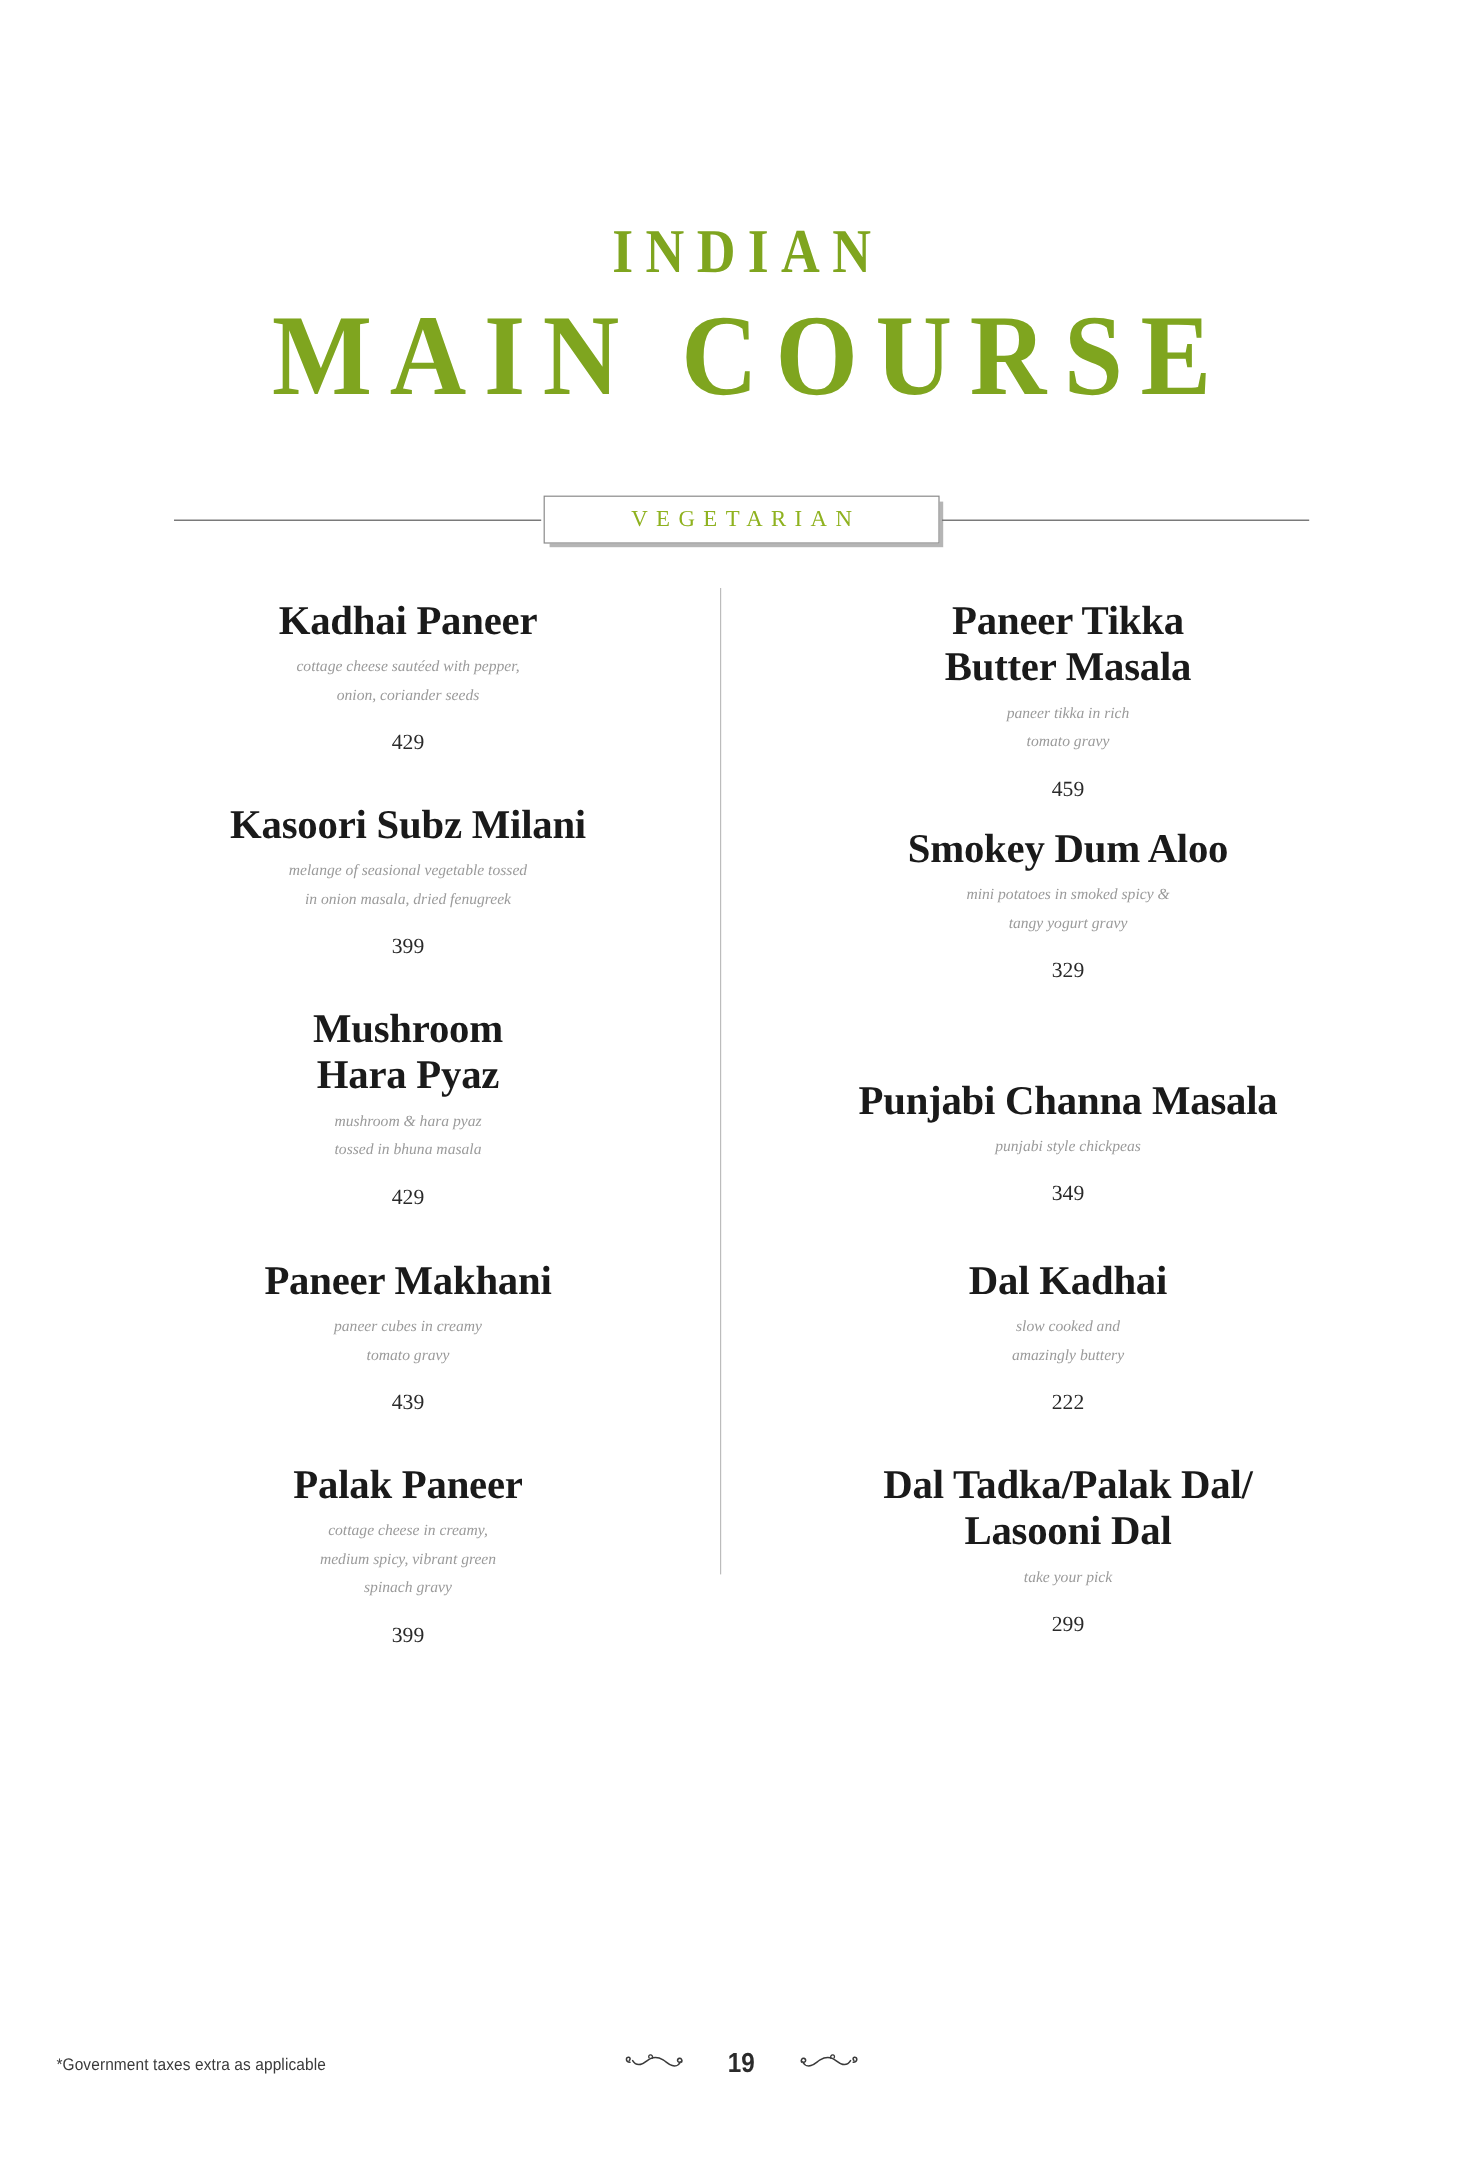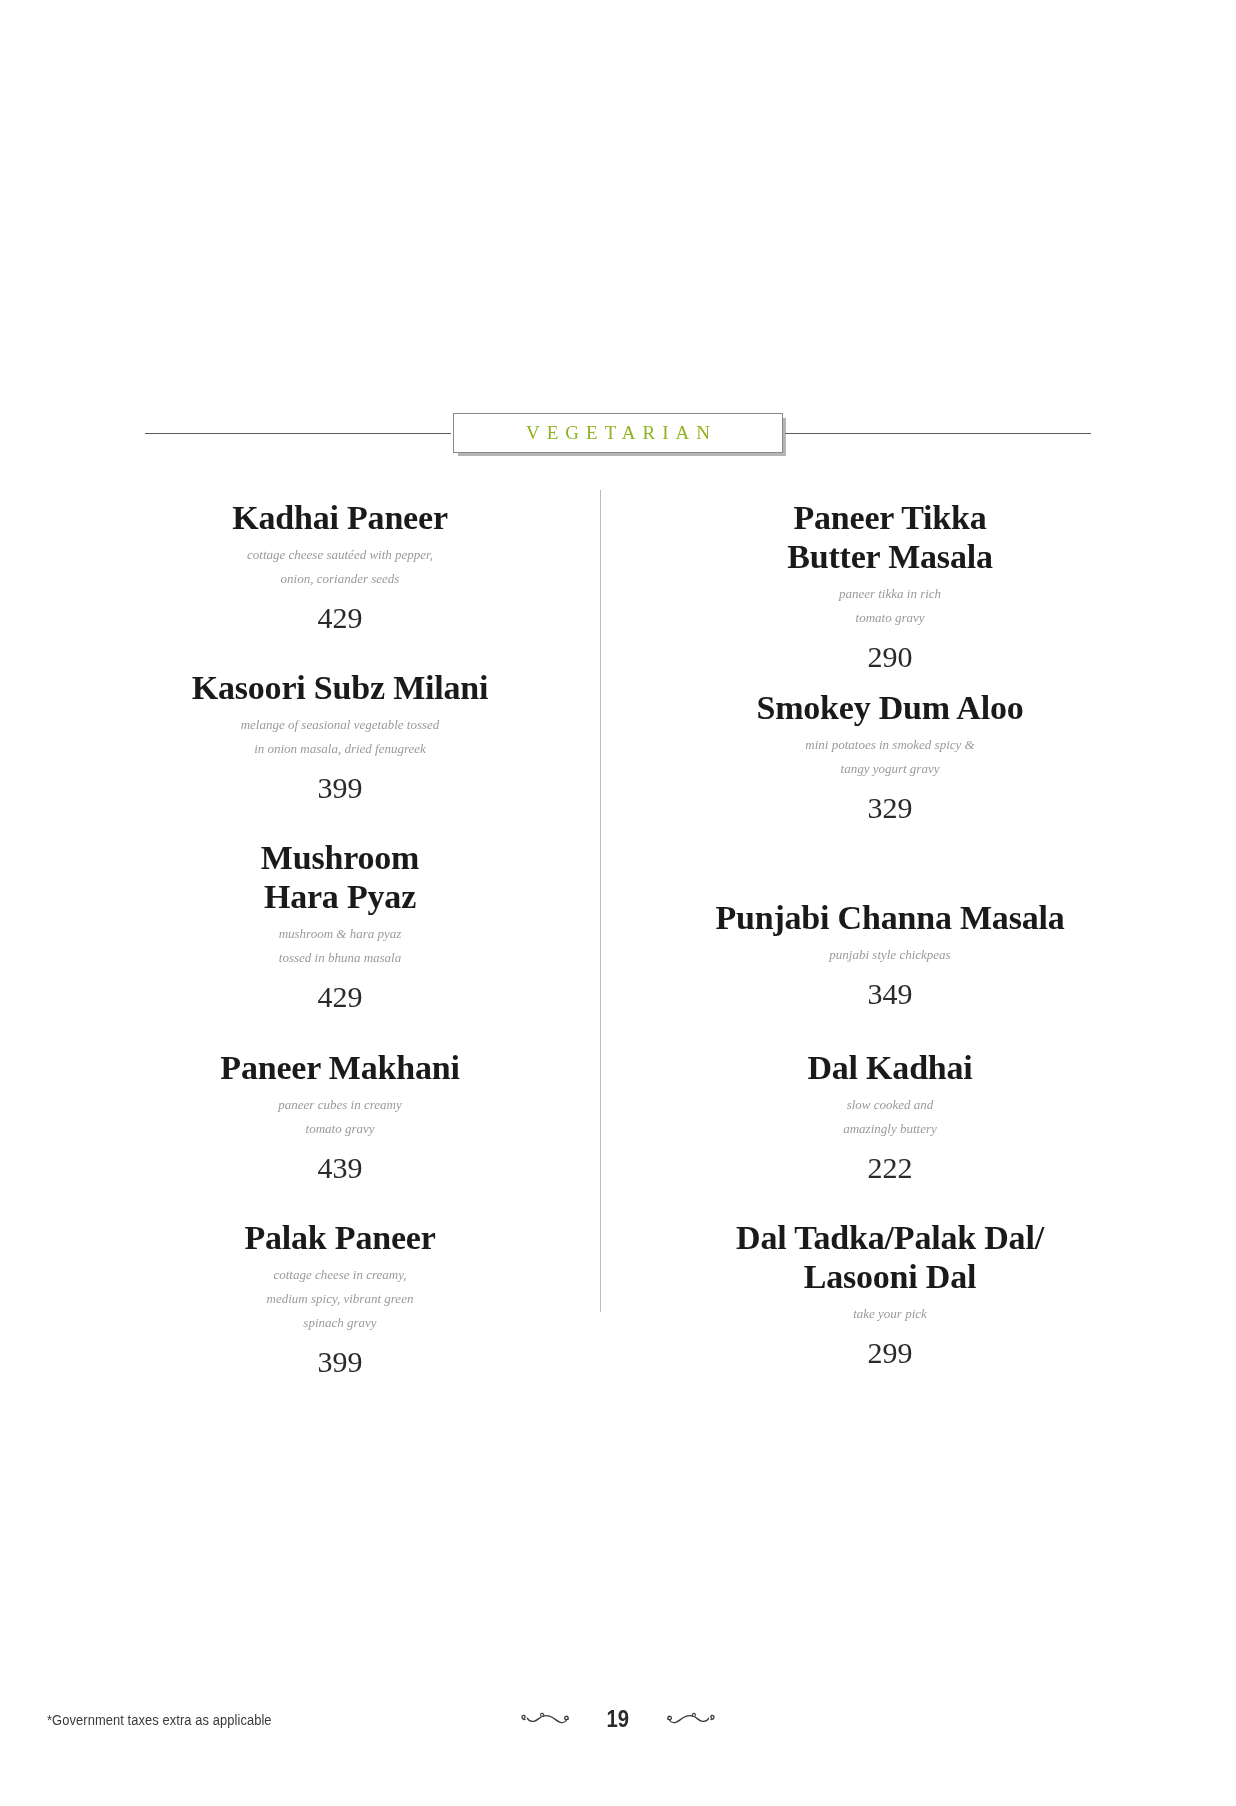--- a/index.html
+++ b/index.html
@@ -115,21 +115,21 @@
   .item-desc {
     font-family: "Liberation Serif", serif;
     font-style: italic;
     font-size: 13px;
     line-height: 24px;
     color: #9a9a9a;
     margin-top: 6px;
   }
   .item-price {
     font-family: "Liberation Serif", serif;
-    font-size: 30px;
+    font-size: 18px;
     line-height: 30px;
     color: #2a2a2a;
     margin-top: 12px;
   }
 
   
   .footer-note {
     position: absolute;
     left: 47px;
     top: 1712px;
@@ -157,20 +157,24 @@
     color: #2b2b2b;
     transform: scaleX(0.88);
   }
   .flourish { display: block; }
 </style>
 </head>
 <body>
 
 <div class="page">
 
+  <div class="header">
+    <div class="title-small">INDIAN</div>
+    <div class="title-big">MAIN COURSE</div>
+  </div>
 
   <div class="banner-row">
     <div class="banner-rule"></div>
     <div class="banner-box">
       <div class="banner-text">VEGETARIAN</div>
     </div>
     <div class="banner-rule"></div>
   </div>
 
   <div class="divider"></div>
@@ -200,21 +204,21 @@
         <div class="item-name">Palak Paneer</div>
         <div class="item-desc">cottage cheese in creamy,<br>medium spicy, vibrant green<br>spinach gravy</div>
         <div class="item-price">399</div>
       </div>
     </div>
 
   <div class="col col-right" id="col-right">
       <div class="item" style="position: absolute; top: 0px; left: 0px; width: 470px;">
         <div class="item-name">Paneer Tikka<br>Butter Masala</div>
         <div class="item-desc">paneer tikka in rich<br>tomato gravy</div>
-        <div class="item-price">290</div>
+        <div class="item-price">459</div>
       </div>
       <div class="item" style="position: absolute; top: 190px; left: 0px; width: 470px;">
         <div class="item-name">Smokey Dum Aloo</div>
         <div class="item-desc">mini potatoes in smoked spicy &amp;<br>tangy yogurt gravy</div>
         <div class="item-price">329</div>
       </div>
       <div class="item" style="position: absolute; top: 400px; left: 0px; width: 470px;">
         <div class="item-name">Punjabi Channa Masala</div>
         <div class="item-desc">punjabi style chickpeas</div>
         <div class="item-price">349</div>

